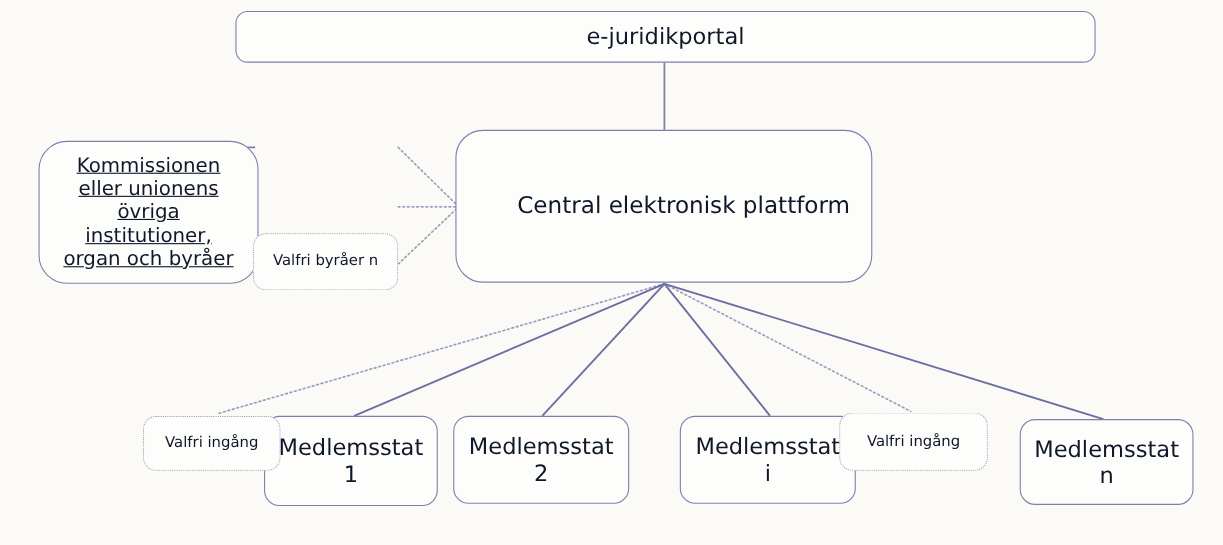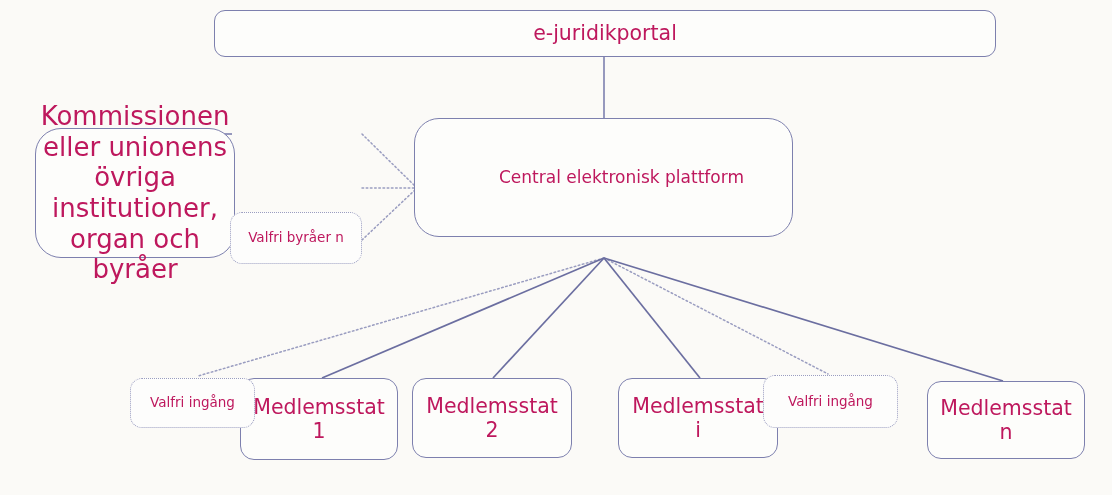--- a/index.html
+++ b/index.html
@@ -27,21 +27,21 @@
     height: 495px;
     pointer-events: none;
   }
   .node {
     position: absolute;
     box-sizing: border-box;
     display: flex;
     align-items: center;
     justify-content: center;
     text-align: center;
-    color: #be185d;
+    color: #0f172a;
     background: #fdfdfb;
     line-height: 1.18;
   }
   .solid-node {
     border: 1.6px solid #7d80ae;
     border-radius: 14px;
   }
   .dotted-node {
     border: 1.7px dotted #9a9dc0;
     border-radius: 12px;
@@ -53,31 +53,32 @@
     width: 782px;
     height: 47px;
     font-size: 20.5px;
     border-radius: 11px;
   }
   .n-commission {
     left: 35px;
     top: 128px;
     width: 200px;
     height: 130px;
-    font-size: 26px;
+    font-size: 18px;
     border-radius: 26px;
     padding: 0 16px;
     z-index: 2;
+    text-decoration: underline;
   }
   .n-central {
     left: 414px;
     top: 118px;
     width: 379px;
-    height: 119px;
-    font-size: 17px;
+    height: 139px;
+    font-size: 21px;
     border-radius: 25px;
     z-index: 2;
     padding-left: 36px;
   }
   .n-vi1 { left: 230px; top: 108px;  width: 132px; height: 53px; font-size: 13.5px; z-index: 4; }
   .n-vi2 { left: 230px; top: 160px;  width: 132px; height: 53px; font-size: 13.5px; z-index: 4; }
   .n-vin { left: 230px; top: 212px;  width: 132px; height: 52px; font-size: 13.5px; z-index: 4; }
 
   .n-ms1 { left: 240px; top: 378px; width: 158px; height: 82px; font-size: 20.5px; z-index: 3; }
   .n-ms2 { left: 412px; top: 378px; width: 160px; height: 80px; font-size: 20.5px; z-index: 3; }

